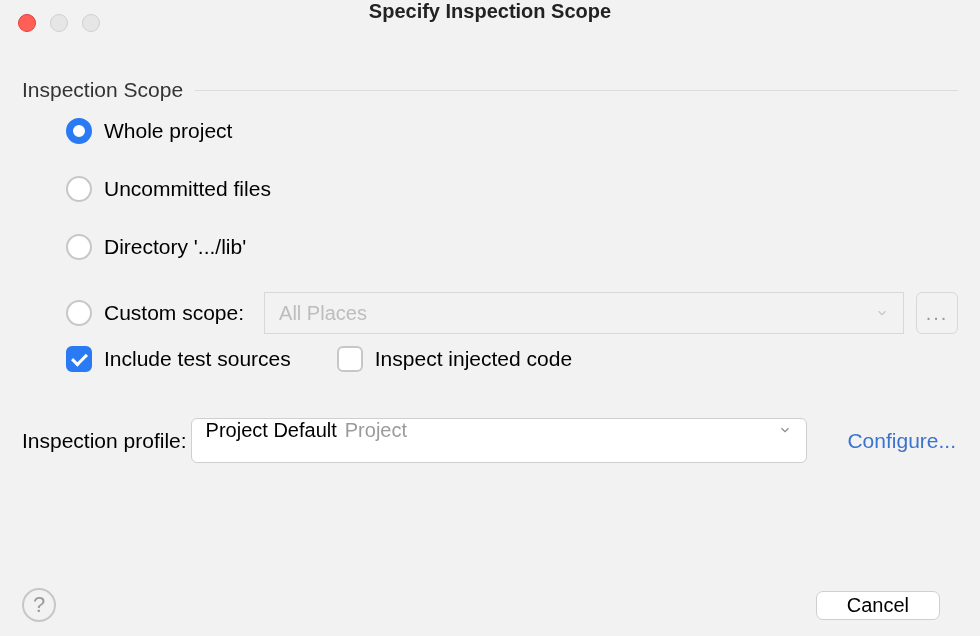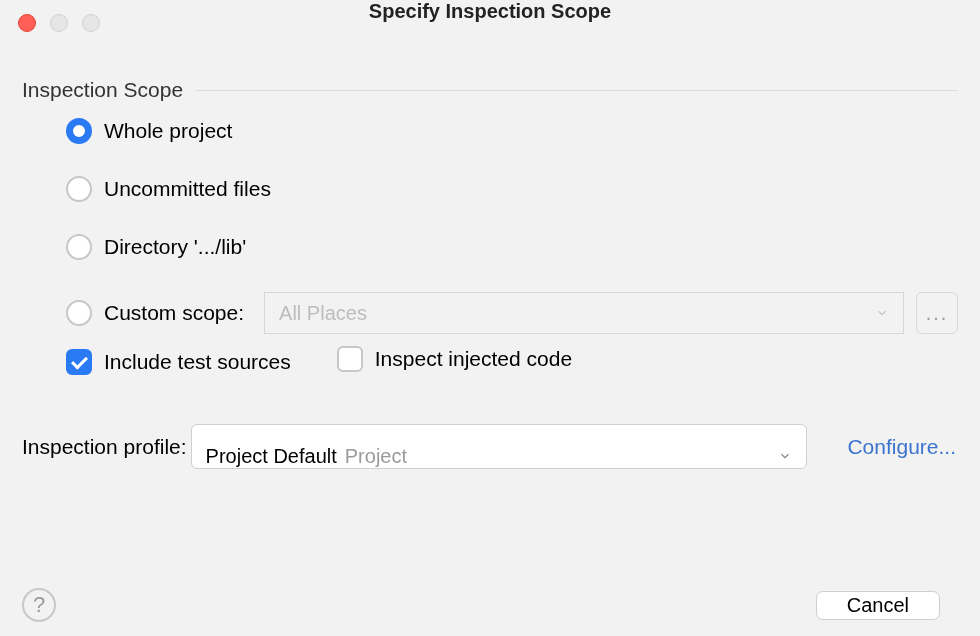--- a/index.html
+++ b/index.html
@@ -179,21 +179,21 @@
     font-size: 21px;
     color: #000;
   }
   .profile-select {
     flex: 1;
     height: 45px;
     border: 1px solid #cfcfcf;
     border-radius: 6px;
     background: #fff;
     display: flex;
-    align-items: flex-end;
+    align-items: flex-start;
     padding: 0 14px;
     font-size: 20px;
     cursor: pointer;
   }
   .profile-select .value { color: #000; }
   .profile-select .hint { color: #9b9b9b; margin-left: 8px; }
   .profile-select .spacer { flex: 1; }
   .configure-link {
     color: #3b73cf;
     font-size: 21px;
@@ -295,21 +295,21 @@
       <div class="ellipsis-btn">
         <span>...</span>
       </div>
     </div>
 
     <div class="checks-line">
       <div class="check-row" style="margin-bottom:0">
         <div class="checkbox checked"></div>
         <span class="opt-label">Include test sources</span>
       </div>
-      <div class="check-row" style="margin-bottom:6px">
+      <div class="check-row" style="margin-bottom:0">
         <div class="checkbox"></div>
         <span class="opt-label">Inspect injected code</span>
       </div>
     </div>
   </div>
 
   <div class="profile-row">
     <span class="profile-label">Inspection profile:</span>
     <div class="profile-select">
       <span class="value">Project Default</span>

